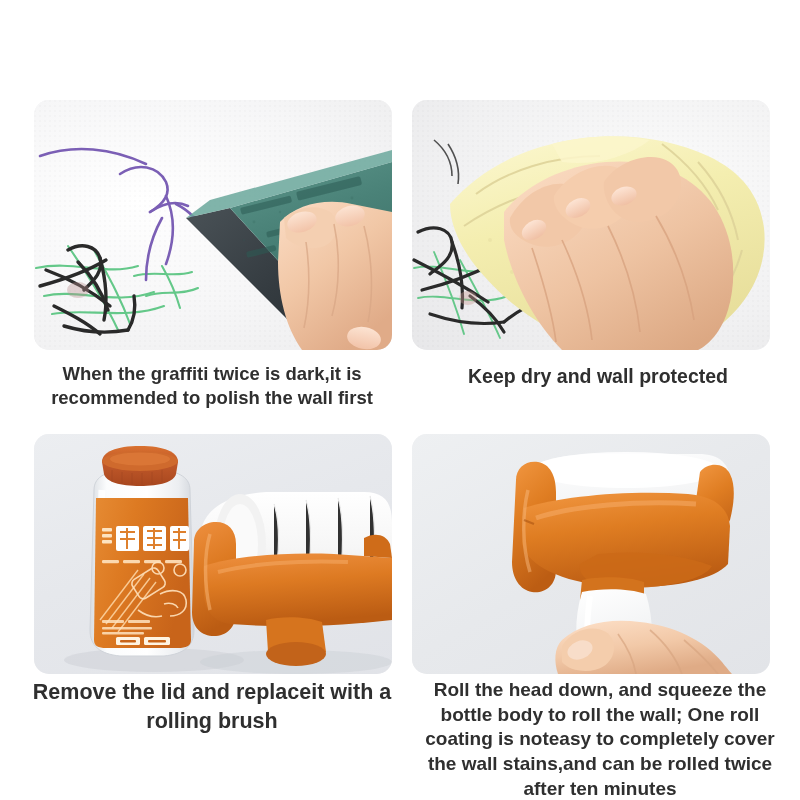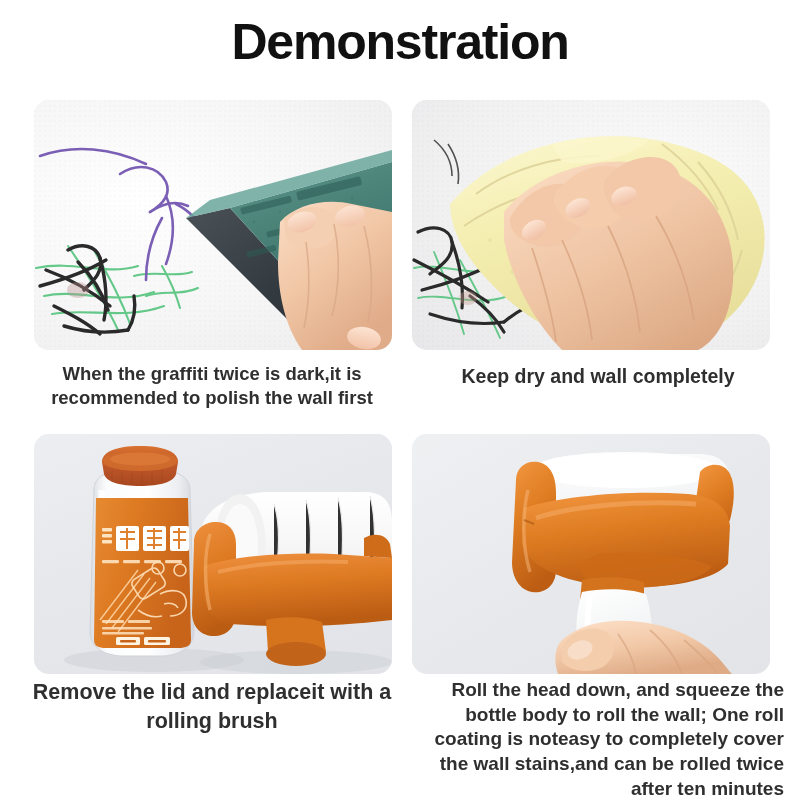--- a/index.html
+++ b/index.html
@@ -40,21 +40,21 @@
   .cap{
     position:absolute;
     color:#2f2f2f;
     font-weight:bold;
     line-height:1.30;
     white-space:pre-line;
   }
   .cap-1{left:14px;top:362px;width:396px;text-align:center;font-size:18.5px;}
   .cap-2{left:412px;top:364px;width:372px;text-align:center;font-size:19.5px;}
   .cap-3{left:14px;top:678px;width:396px;text-align:center;font-size:21.5px;line-height:1.36;}
-  .cap-4{left:416px;top:678px;width:368px;text-align:right;font-size:19px;line-height:1.30;}
+  .cap-4{left:416px;top:678px;width:368px;text-align:center;font-size:19px;line-height:1.30;}
 
   
   .wall-a{position:absolute;inset:0;
     background:
       radial-gradient(ellipse at 30% 40%, #ffffff 0%, #f6f6f7 55%, #ececed 100%);
   }
   .wall-tex{position:absolute;inset:0;opacity:.5;
     background-image:
       radial-gradient(circle at 1px 1px, rgba(0,0,0,.045) 0.6px, transparent 1px);
     background-size:5px 5px;
@@ -74,21 +74,20 @@
   
   .studio2{position:absolute;inset:0;
     background:linear-gradient(150deg,#eef0f2 0%,#e7e9ec 50%,#e2e4e8 100%);
   }
 </style>
 </head>
 <body>
 
 <div class="page">
 
-  <div class="title">Demonstration</div>
 
   <div class="cell cell-tl">
     <div class="photo">
       <div class="wall-a"></div>
       <div class="wall-tex"></div>
 
       <svg class="svg-full" viewBox="0 0 358 250" preserveAspectRatio="none">
         <defs>
           <linearGradient id="g-spongeTop" x1="0" y1="0" x2="0.35" y2="1">
             <stop offset="0%" stop-color="#5e978c"></stop>
@@ -511,17 +510,17 @@
             <path d="M238 196 C 252 208, 264 224, 270 240"></path>
             <path d="M272 206 C 286 218, 298 230, 306 240"></path>
             <path d="M206 200 C 216 214, 222 228, 224 240"></path>
           </g>
         </g>
       </svg>
     </div>
   </div>
 
   <div class="cap cap-1">When the graffiti twice is dark,it is recommended to polish the wall first</div>
-  <div class="cap cap-2">Keep dry and wall completely</div>
+  <div class="cap cap-2">Keep dry and wall protected</div>
   <div class="cap cap-3">Remove the lid and replaceit with a rolling brush</div>
   <div class="cap cap-4">Roll the head down, and squeeze the bottle body to roll the wall; One roll coating is noteasy to completely cover the wall stains,and can be rolled twice after ten minutes</div>
 
 </div>
 
 </body></html>

